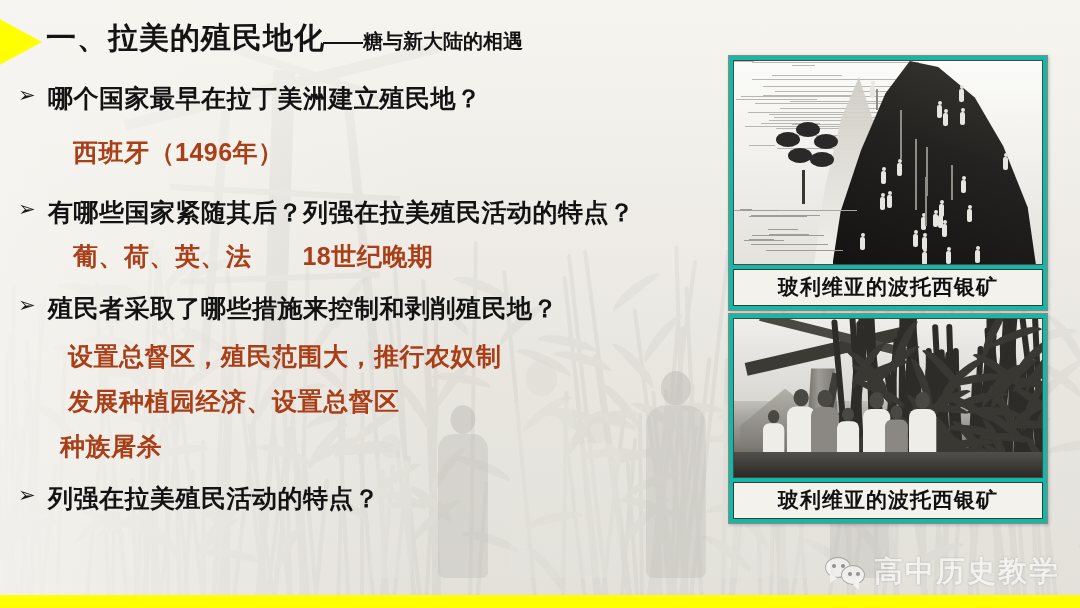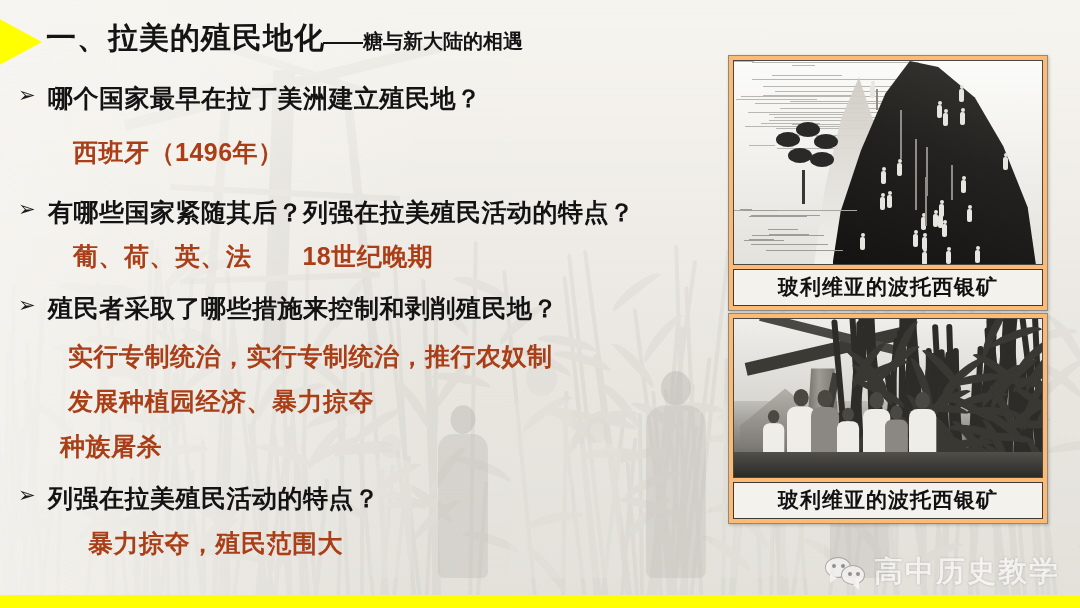--- a/index.html
+++ b/index.html
@@ -117,21 +117,21 @@
   }
   .ans {
     position:absolute;
     font-family:"Liberation Sans","DejaVu Sans",sans-serif;
     font-size:25px; font-weight:bold; color:#a93e17;
     white-space:nowrap; letter-spacing:.5px;
   }
   .ans .gap { display:inline-block; width:36px; }
 
   
-  .pic-card { position:absolute; background:#fdba74; padding:4px;
+  .pic-card { position:absolute; background:#14b8a6; padding:4px;
               border:1px solid #8d8a85; box-shadow:1px 1px 3px rgba(0,0,0,.22); }
   .pic-frame { border:1px solid #4a4843; overflow:hidden; position:relative; background:#cfcdc8; }
   .pic-cap {
     margin-top:4px; border:1px solid #3c3a36; background:#f4f2ec;
     text-align:center;
     font-family:"Liberation Serif","DejaVu Serif",serif;
     font-weight:bold; font-size:21px; color:#111; letter-spacing:1px;
     padding:3px 0 4px;
   }
 
@@ -601,29 +601,28 @@
     <div class="ans" style="left:73px; top:240px;">
       <span>葡、荷、英、法</span>
       <span class="gap"></span>
       <span>18世纪晚期</span>
     </div>
 
     <div class="qline" style="left:18px; top:292px;">
       <span class="arrow">➢</span>
       <span>殖民者采取了哪些措施来控制和剥削殖民地？</span>
     </div>
-    <div class="ans" style="left:68px; top:340px;">实行专制统治，实行专制统治，推行农奴制</div>
-    <div class="ans" style="left:68px; top:385px;">发展种植园经济、暴力掠夺</div>
+    <div class="ans" style="left:68px; top:340px;">设置总督区，殖民范围大，推行农奴制</div>
+    <div class="ans" style="left:68px; top:385px;">发展种植园经济、设置总督区</div>
     <div class="ans" style="left:60px; top:430px;">种族屠杀</div>
 
     <div class="qline" style="left:18px; top:482px;">
       <span class="arrow">➢</span>
       <span>列强在拉美殖民活动的特点？</span>
     </div>
-    <div class="ans" style="left:88px; top:527px;">暴力掠夺，殖民范围大</div>
   </div>
 
   <div class="pic-card" style="left:728px; top:55px; width:320px;">
     <div class="pic-frame" style="height:205px;">
       <div class="mine">
         <div class="sky-lines" id="mineSky">
             <i style="left:0px;top:0px;width:20px"></i>
             <i style="left:14px;top:51px;width:94px"></i>
             <i style="left:18px;top:1px;width:167px"></i>
             <i style="left:41px;top:30px;width:124px"></i>

